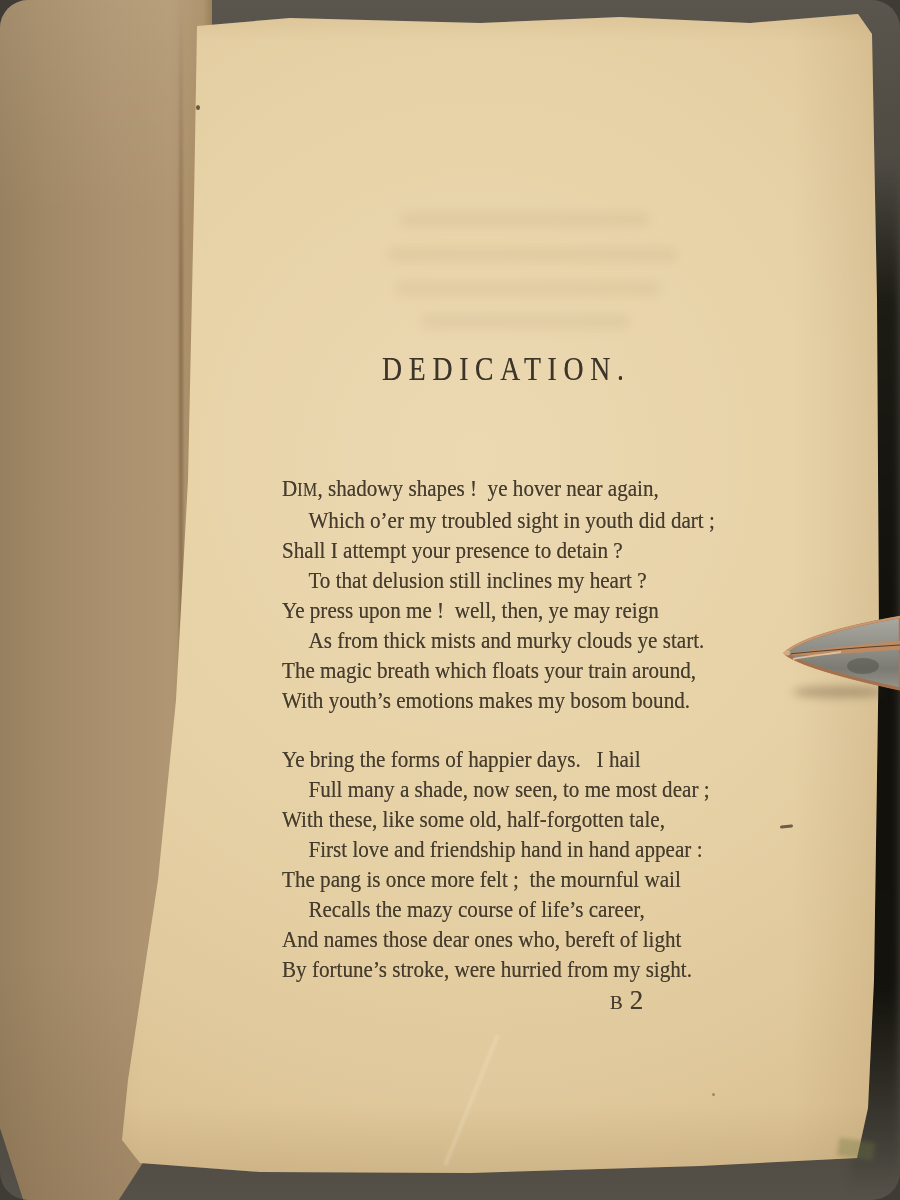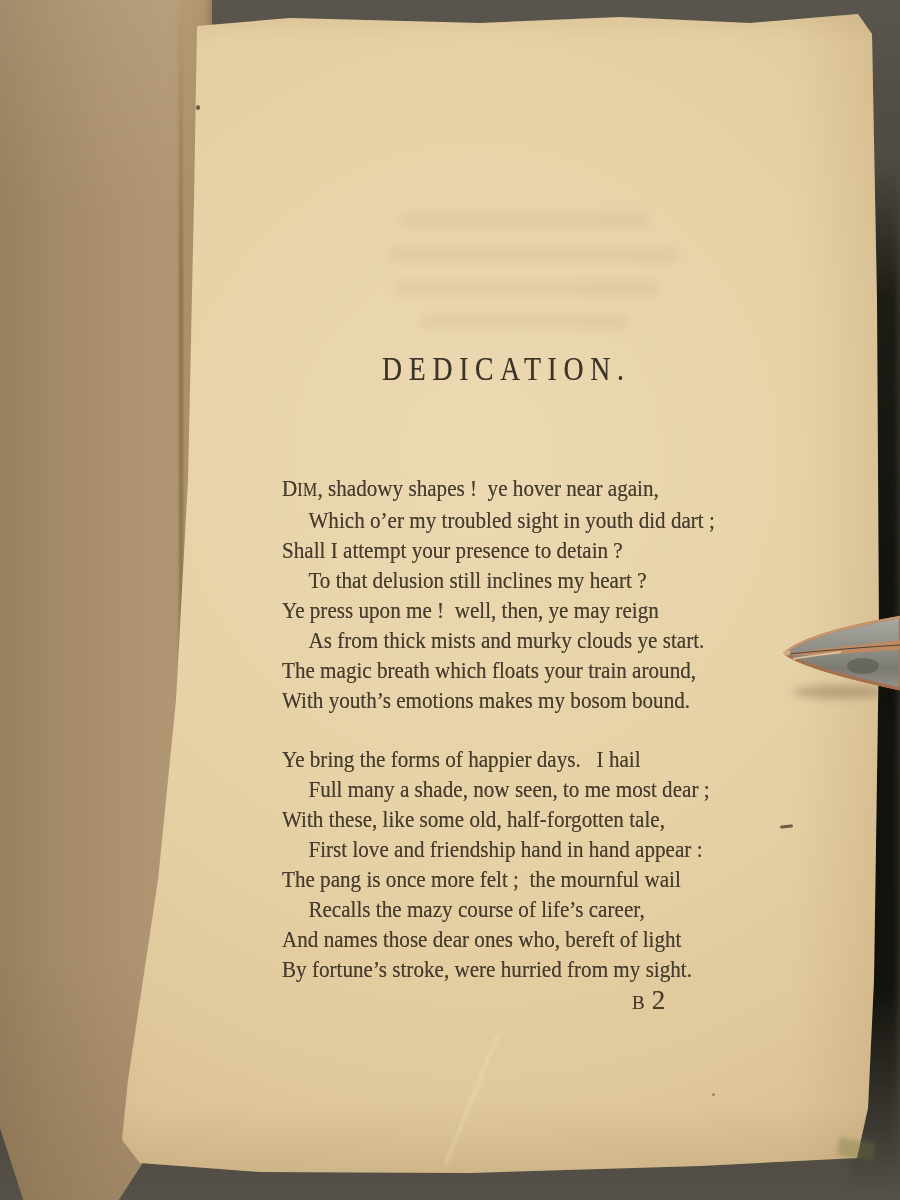--- a/index.html
+++ b/index.html
@@ -1,19 +1,20 @@
 <!DOCTYPE html>
 <html style="--page_cream: #e7d2a7; --page_edge_tan: #d7bd8f; --left_page_tan: #aa906e; --ink: #453c2e; --background_dark: #46433c; --background_black: #12110c; --copper: #b5825c; --copper_light: #e6c49e; --steel: #8e8e86; --olive_tint: #6c763e;"><head>
 <meta charset="utf-8">
 <style>
   html,body{margin:0;padding:0;background:#3f3c35;}
   #scene{
     position:relative;width:900px;height:1200px;overflow:hidden;
     font-family:"Liberation Serif","DejaVu Serif",serif;
     background:linear-gradient(180deg,#5a564e 0%,#514d45 10%,#46433c 40%,#434037 72%,#514d45 96%,#555148 100%);
+    border-radius:28px;
   }
   
   #right-dark{
     position:absolute;left:850px;top:160px;width:50px;height:1030px;
     background:linear-gradient(180deg,rgba(25,24,18,0) 0%,#1c1b14 14%,#12110c 45%,#13120c 80%,rgba(32,30,24,0) 100%);
     filter:blur(4px);
   }
   
   #left-page{
     position:absolute;left:0;top:0;width:212px;height:1200px;
@@ -52,21 +53,21 @@
     font-size:24px;line-height:30px;color:#453c2e;
     transform:scaleX(.88);transform-origin:left top;
     text-shadow:0 0 .5px rgba(66,56,44,.6);
   }
   .poem-line{white-space:pre;}
   .stanza + .stanza{margin-top:29px;}
   .indent{margin-left:30px;}
   .lead-cap{font-size:24px;}
   .lead-sc{font-size:18px;letter-spacing:.5px;}
   #signature-mark{
-    position:absolute;left:632px;top:985px;color:#453c2e;white-space:pre;
+    position:absolute;left:610px;top:985px;color:#453c2e;white-space:pre;
     text-shadow:0 0 .5px rgba(66,56,44,.6);
   }
   .sig-letter{font-size:19px;margin-right:7px;}
   .sig-number{font-size:27px;}
   #stray-dash{
     position:absolute;left:780px;top:825px;width:13px;height:3px;
     background:#6d5d46;border-radius:2px;transform:rotate(-6deg);
   }
   .speck{position:absolute;border-radius:50%;background:#6a5943;}
   #speck-1{left:196px;top:105px;width:4px;height:5px;}

